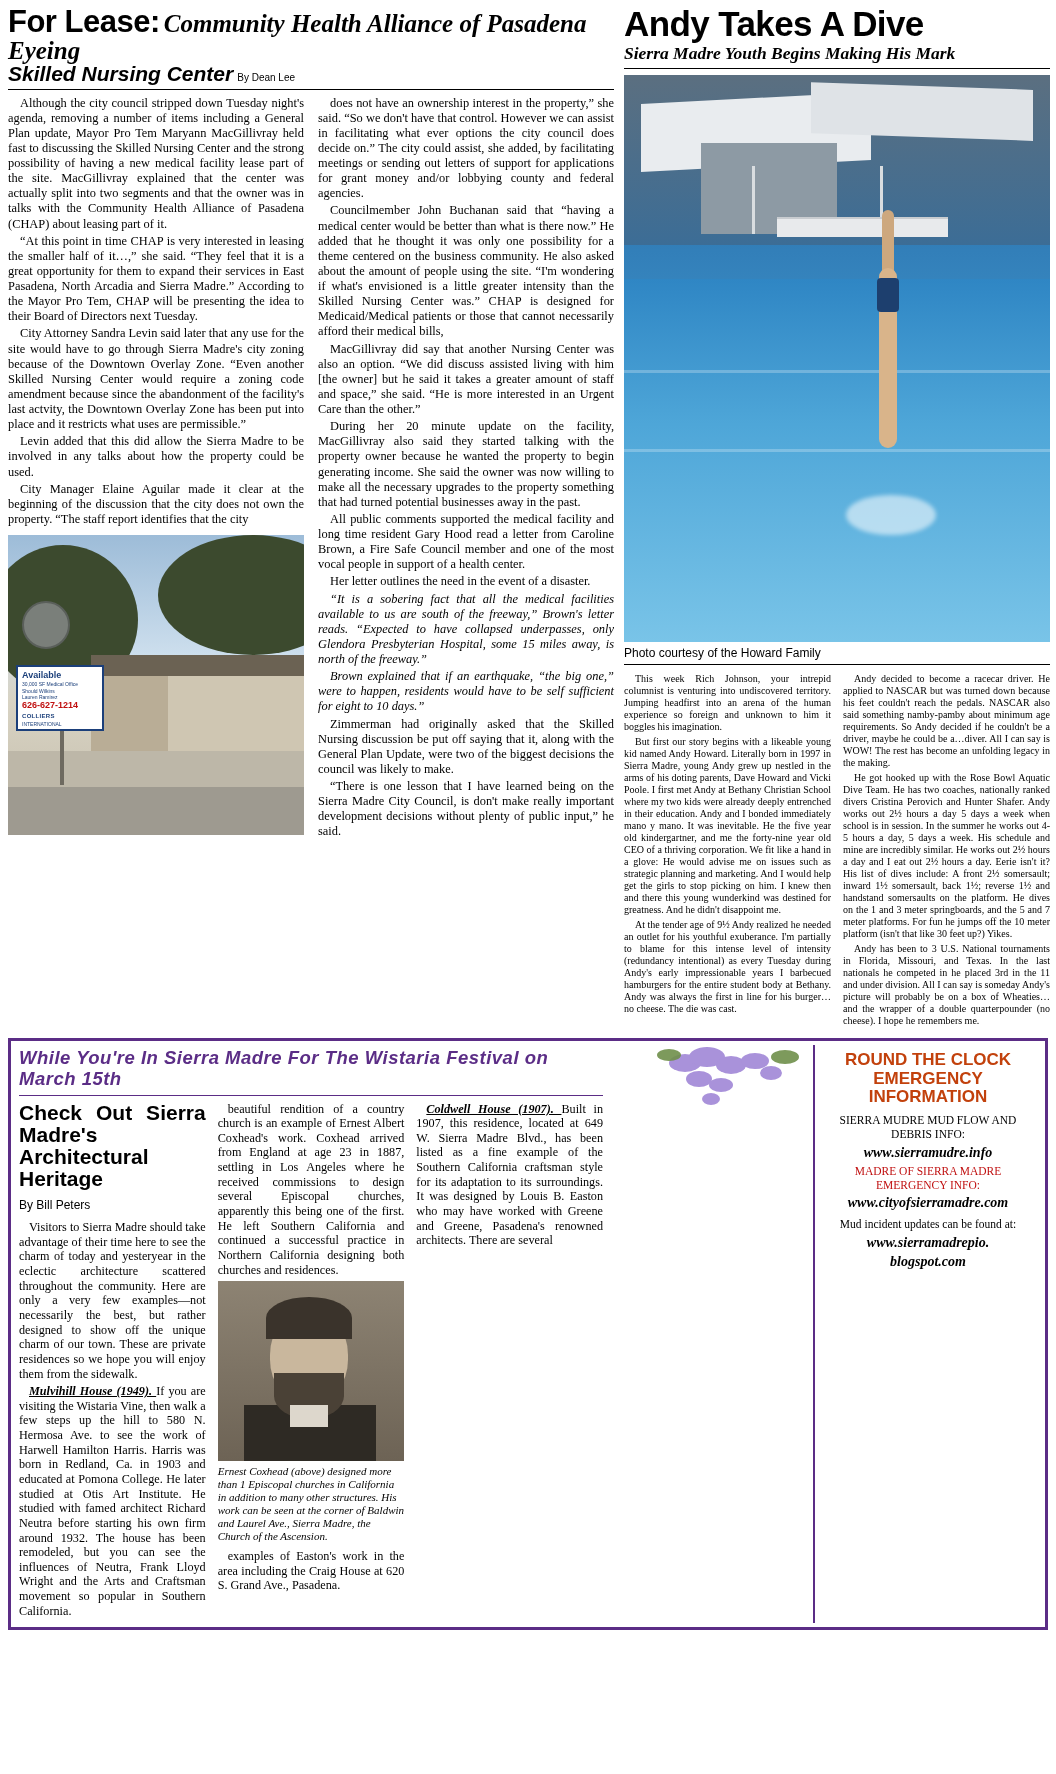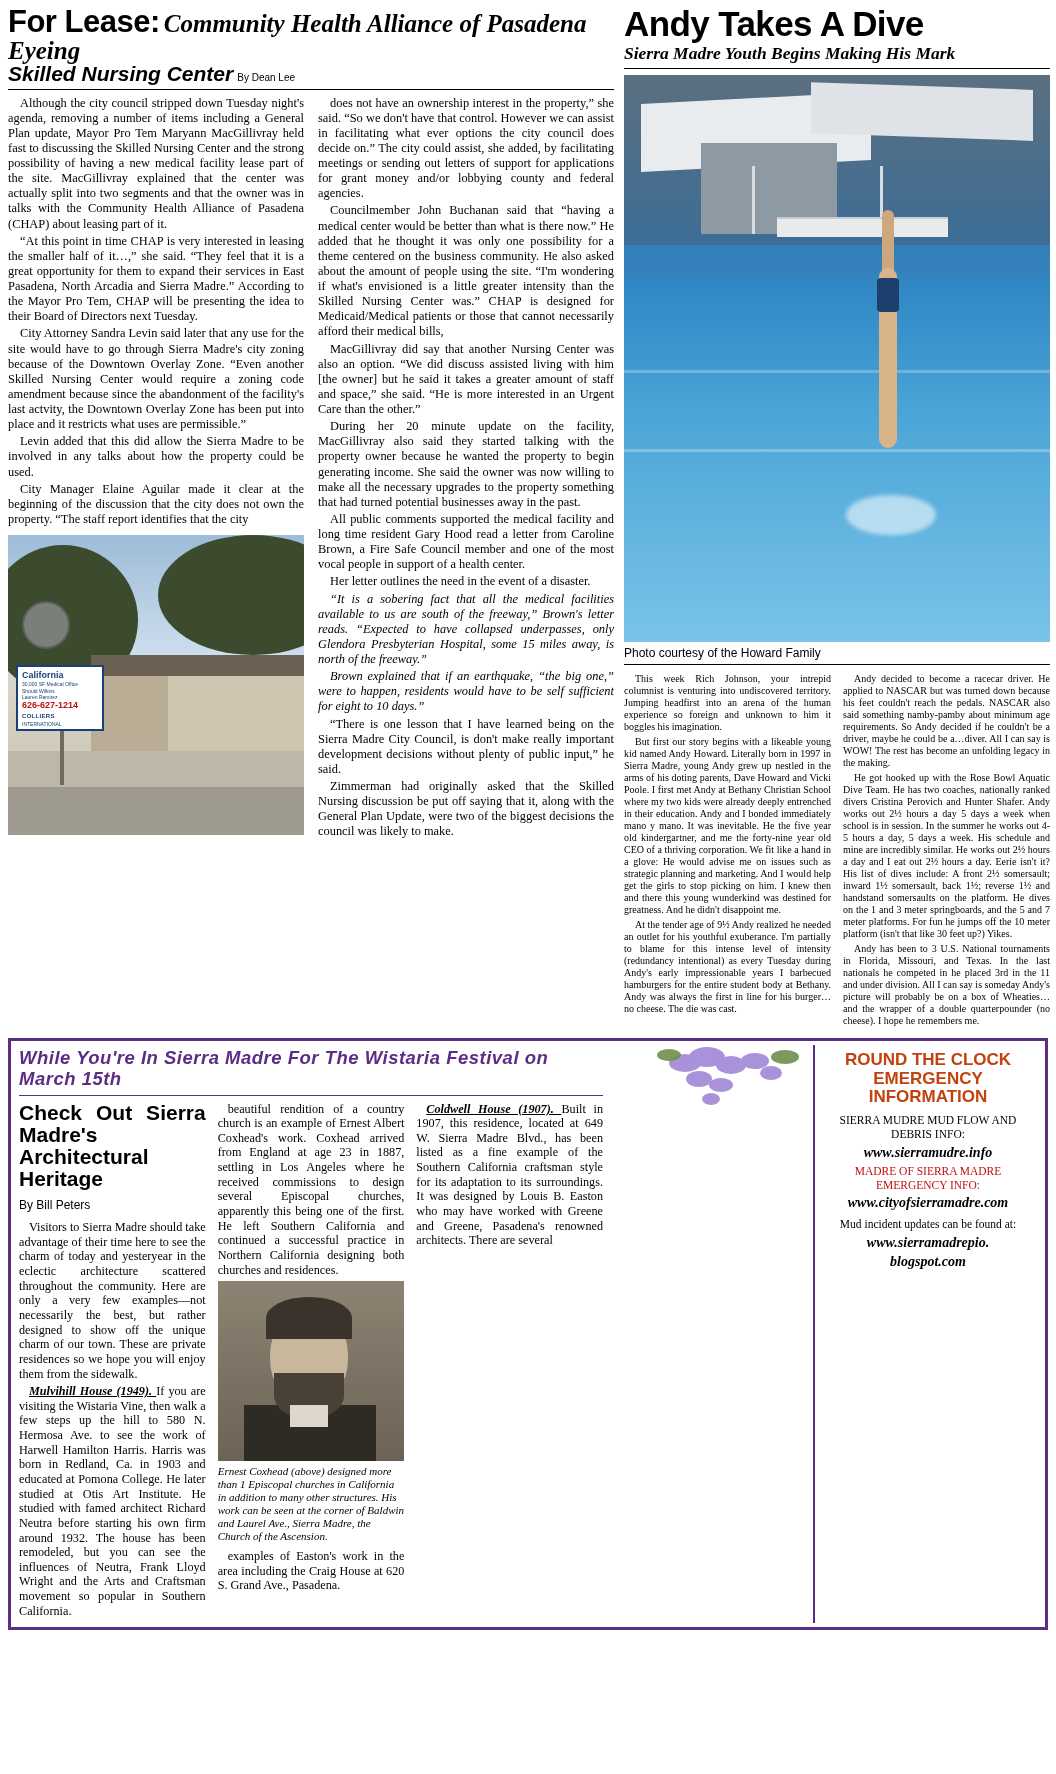--- a/index.html
+++ b/index.html
@@ -293,42 +293,42 @@
             <div class="bp-tree" style="left:-20px;top:10px;width:150px;height:150px;"></div>
             <div class="bp-tree" style="left:150px;top:0px;width:190px;height:120px;"></div>
             <div class="bp-roof"></div>
             <div class="bp-wall"></div>
             <div class="bp-wall2"></div>
             <div class="bp-ground"></div>
             <div class="bp-walk"></div>
             <div class="bp-dish"></div>
             <div class="bp-pole"></div>
             <div class="bp-sign">
-              <div class="av">California</div>
+              <div class="av">Available</div>
               <div style="white-space:pre-line">30,000 SF Medical Office
 Should Wilkins
 Lauren Ramirez</div>
               <div class="ph">626-627-1214</div>
               <div class="brand">COLLIERS</div>
               <div style="font-size:5px">INTERNATIONAL</div>
             </div>
           </div>
         </div>
         <div class="col">
           <div id="fl-c2">
               <p>does not have an ownership interest in the property,” she said. “So we don't have that control. However we can assist in facilitating what ever options the city council does decide on.”  The city could assist, she added, by facilitating meetings or sending out letters of support for applications for grant money and/or lobbying county and federal agencies.</p>
               <p>Councilmember John Buchanan said that “having a medical center would be better than what is there now.” He added that he thought it was only one possibility for a theme centered on the business community. He also asked about the amount of people using the site. “I'm wondering if what's envisioned is a little greater intensity than the Skilled Nursing Center was.”  CHAP is designed for Medicaid/Medical patients or those that cannot necessarily afford their medical bills,</p>
               <p>MacGillivray did say that another Nursing Center was also an option.  “We did discuss assisted living with him [the owner] but he said it takes a greater amount of staff and space,” she said. “He is more interested in an Urgent Care than the other.”</p>
               <p>During her 20 minute update on the facility, MacGillivray also said they started talking with the property owner because he wanted the property to begin generating income. She said the owner was now willing to make all the necessary upgrades to the property something that had turned potential businesses away in the past.</p>
               <p>All public comments supported the medical facility and long time resident Gary Hood read a letter from Caroline Brown, a Fire Safe Council member and one of the most vocal people in support of a health center.</p>
               <p>Her letter outlines the need in the event of a disaster.</p>
               <p class="ital">“It is a sobering fact that all the medical facilities available to us are south of the freeway,” Brown's letter reads. “Expected to have collapsed underpasses, only Glendora Presbyterian Hospital, some 15 miles away, is north of the freeway.”</p>
               <p class="ital">  Brown explained that if an earthquake, “the big one,” were to happen, residents would have to be self sufficient for eight to 10 days.”</p>
+              <p>Zimmerman had originally asked that the Skilled Nursing discussion be put off saying that it, along with the General Plan Update, were two of the biggest decisions the council was likely to make.</p>
               <p>“There is one lesson that I have learned being on the Sierra Madre City Council, is don't make really important development decisions without plenty of public input,” he said.</p>
-              <p>Zimmerman had originally asked that the Skilled Nursing discussion be put off saying that it, along with the General Plan Update, were two of the biggest decisions the council was likely to make.</p>
             </div>
         </div>
       </div>
     </div>
 
     <div class="right-top">
       <div class="andy-head">Andy Takes A Dive</div>
       <div class="andy-sub">Sierra Madre Youth Begins Making His Mark</div>
       <hr class="hr-thin">
       <div class="dive-photo">

